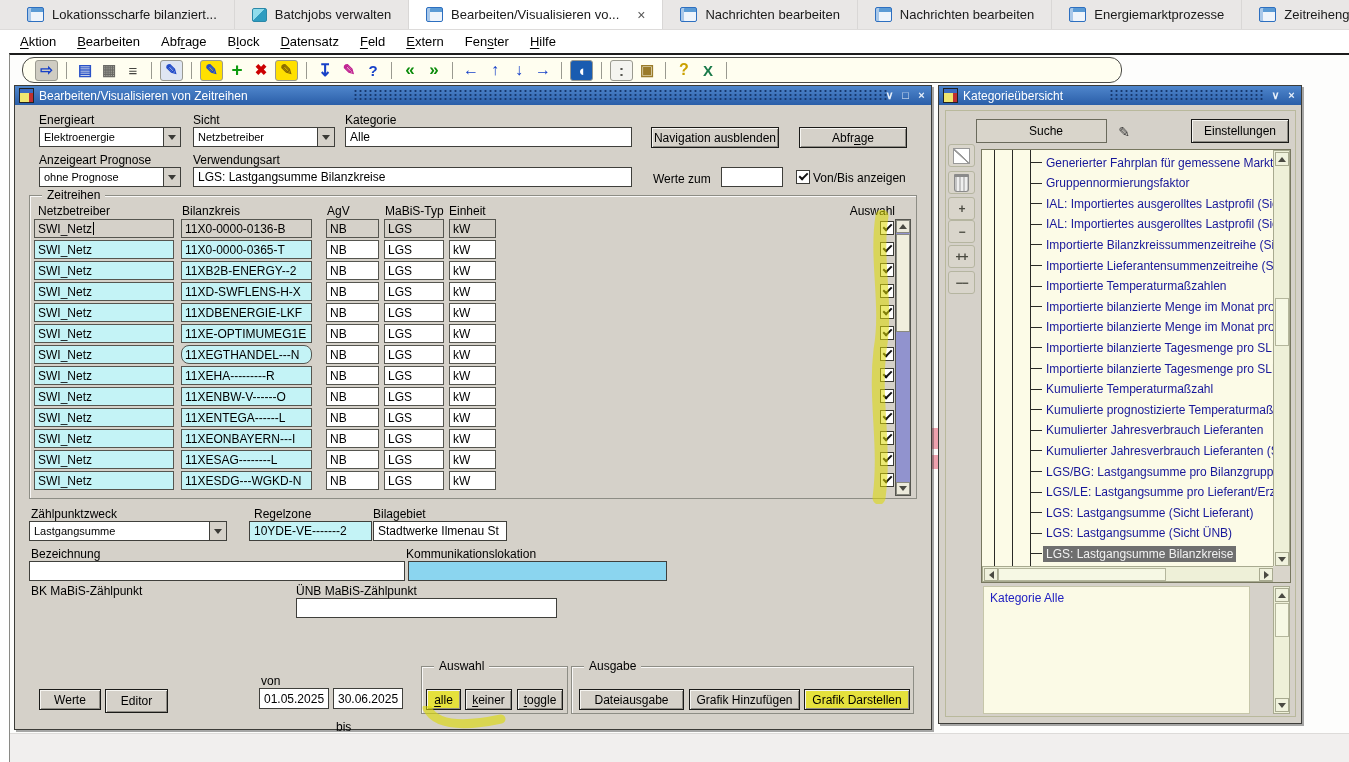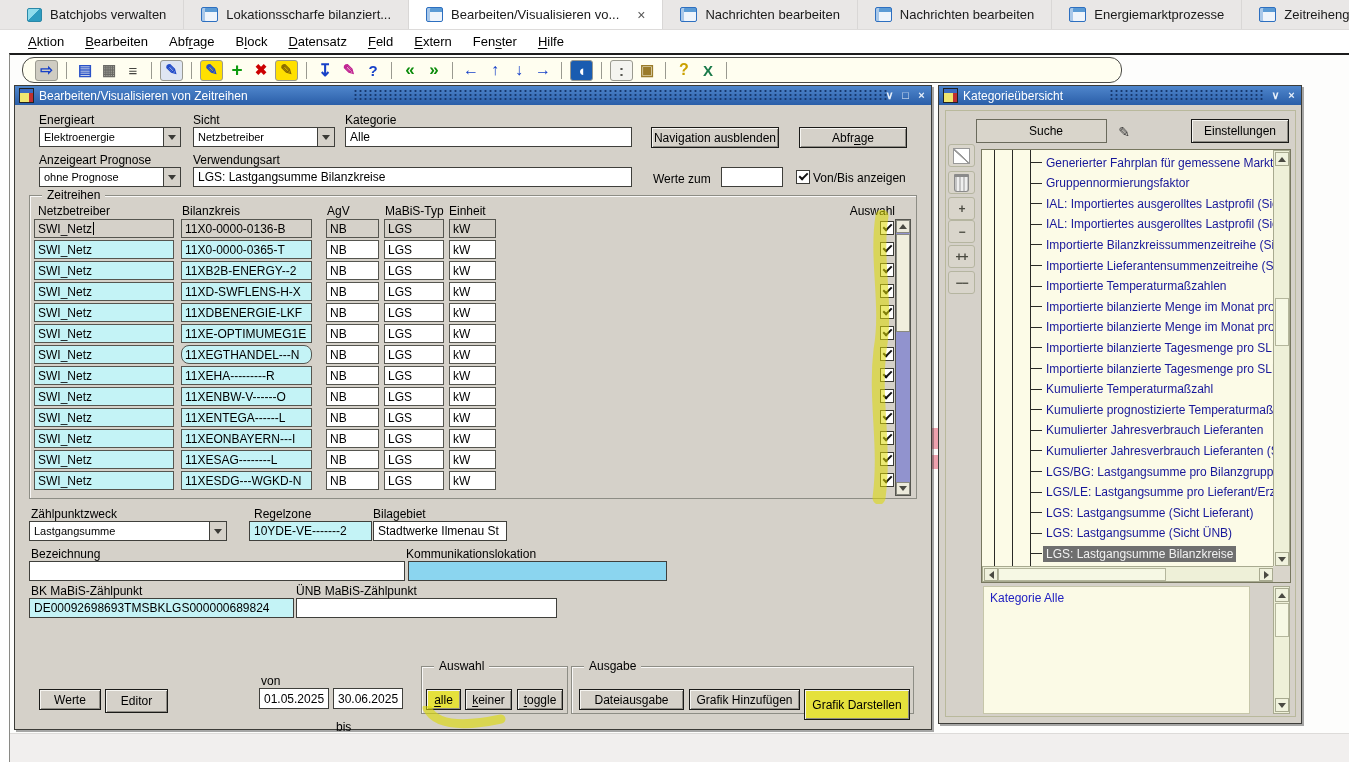--- a/index.html
+++ b/index.html
@@ -7,21 +7,21 @@
 
   
   .tabbar { position:absolute; left:0; top:0; width:100%; height:30px; background:#e9e7e6; display:flex; align-items:stretch; padding-left:10px; box-sizing:border-box; border-bottom:1px solid #dddbda; }
   .tab { display:flex; align-items:center; gap:8px; padding:0 17px; font-size:13px; color:#1a1a1a; border-right:1px solid #d9d7d6; cursor:default; white-space:nowrap; }
   .tab.active { background:#fff; }
   .tab-close { margin-left:10px; color:#555; font-size:14px; }
   .win-ico { width:15px; height:13px; border:1px solid #2d6fc0; background:linear-gradient(#5b9bd5 0 4px,#eef4fb 4px); box-shadow:inset 3px 0 0 #a9c8e9; border-radius:2px; flex:0 0 auto; }
   .cube-ico { width:13px; height:12px; background:linear-gradient(135deg,#8fdcec 45%,#2e9cc0 45%); border:1px solid #2a88a8; border-radius:2px; flex:0 0 auto; }
 
   
-  .menubar { position:absolute; left:0; top:30px; width:100%; height:23px; background:#fff; display:flex; align-items:center; padding-left:24px; box-sizing:border-box; font-size:13px; }
+  .menubar { position:absolute; left:0; top:30px; width:100%; height:23px; background:#fff; display:flex; align-items:center; padding-left:16px; box-sizing:border-box; font-size:13px; }
   .menu-item { margin-right:13px; padding:2px 4px; }
   .menu-item u, .btn u { text-decoration:underline; text-underline-offset:2px; }
 
   
   .workspace { position:absolute; left:9px; top:53px; width:1340px; height:709px; background:#fdfdfc; border-left:1px solid #8a8a86; border-top:2px solid #1c1c1c; }
   .bottomstrip { position:absolute; left:10px; top:733px; width:1339px; height:29px; background:#f1efee; border-top:1px solid #dddbd9; }
 
   
   .toolbar { position:absolute; left:22px; top:57px; width:1100px; height:26px; background:#fffef0; border:1px solid #4a4a46; border-radius:12px; display:flex; align-items:center; padding:0 10px; box-sizing:border-box; }
   .ticon { min-width:24px; height:22px; display:flex; align-items:center; justify-content:center; font-size:15px; font-weight:bold; cursor:default; }
@@ -86,26 +86,26 @@
   .pink-bar { position:absolute; left:930px; width:8px; background:#eea2ae; }
 
   .hl-svg { position:absolute; pointer-events:none; }
 </style>
 </head>
 <body>
 
 <div id="screen">
   <div class="tabbar" id="tabbar">
       <div class="tab">
+        <span class="win-ico"></span>
+        <span>Lokationsscharfe bilanziert...</span>
+      </div>
+      <div class="tab">
         <span class="cube-ico"></span>
         <span>Batchjobs verwalten</span>
-      </div>
-      <div class="tab">
-        <span class="win-ico"></span>
-        <span>Lokationsscharfe bilanziert...</span>
       </div>
       <div class="tab active">
         <span class="win-ico"></span>
         <span>Bearbeiten/Visualisieren vo...</span>
         <span class="tab-close">×</span>
       </div>
       <div class="tab">
         <span class="win-ico"></span>
         <span>Nachrichten bearbeiten</span>
       </div>
@@ -499,23 +499,20 @@
     </div>
     <div class="lbl" style="left:358px;top:421px;">Bilagebiet</div>
     <div class="fld" style="left:358px;top:435px;width:134px;">
       <span>Stadtwerke Ilmenau St</span>
     </div>
     <div class="lbl" style="left:16px;top:461px;">Bezeichnung</div>
     <div class="fld" style="left:14px;top:475px;width:376px;"></div>
     <div class="lbl" style="left:391px;top:461px;">Kommunikationslokation</div>
     <div class="fld blue" style="left:393px;top:475px;width:259px;"></div>
     <div class="lbl" style="left:16px;top:498px;">BK MaBiS-Zählpunkt</div>
-    <div class="fld cyan" style="left:14px;top:512px;width:265px;">
-      <span>DE00092698693TMSBKLGS000000689824</span>
-    </div>
     <div class="lbl" style="left:281px;top:498px;">ÜNB MaBiS-Zählpunkt</div>
     <div class="fld" style="left:281px;top:512px;width:261px;"></div>
 
     <div class="btn" style="left:24px;top:603px;width:62px;height:21px;">Werte</div>
     <div class="btn" style="left:90px;top:603px;width:63px;height:24px;">Editor</div>
     <div class="lbl" style="left:246px;top:588px;">von</div>
     <div class="fld" style="left:244px;top:602px;width:70px;height:21px;">
       <span>01.05.2025</span>
     </div>
     <div class="lbl" style="left:321px;top:588px;margin-top:46px;">bis</div>
@@ -529,21 +526,21 @@
     <div class="btn" style="left:450px;top:603px;width:47px;height:21px;"><u>k</u>einer</div>
     <div class="btn" style="left:502px;top:603px;width:46px;height:21px;"><u>t</u>oggle</div>
     <svg class="hl-svg" style="left:404px;top:620px;" width="95" height="26" viewBox="0 0 95 26">
       <path d="M8,2 C16,18 40,22 82,13" stroke="#dcd800" stroke-width="9" fill="none" opacity="0.6" stroke-linecap="round"></path>
     </svg>
     <div class="grp" style="left:556px;top:580px;width:343px;height:48px;">
       <span class="grp-legend">Ausgabe</span>
     </div>
     <div class="btn" style="left:564px;top:603px;width:105px;height:21px;">Dateiausgabe</div>
     <div class="btn" style="left:674px;top:603px;width:111px;height:21px;">Grafik Hinzufügen</div>
-    <div class="btn hl" style="left:789px;top:603px;width:106px;height:31px;">Grafik Darstellen</div>
+    <div class="btn hl" style="left:789px;top:603px;width:106px;height:21px;">Grafik Darstellen</div>
   </div>
 
   <div class="window" id="win-cat" style="left:938px;top:85px;width:362px;height:637px;">
     <div class="titlebar">
       <span class="form-ico"></span>
       <span class="title-text">Kategorieübersicht</span>
       <span class="dots" style="left:170px;right:36px;"></span>
       <span class="title-btns">
         <span class="tbtn">∨</span>
         <span class="tbtn">×</span>

